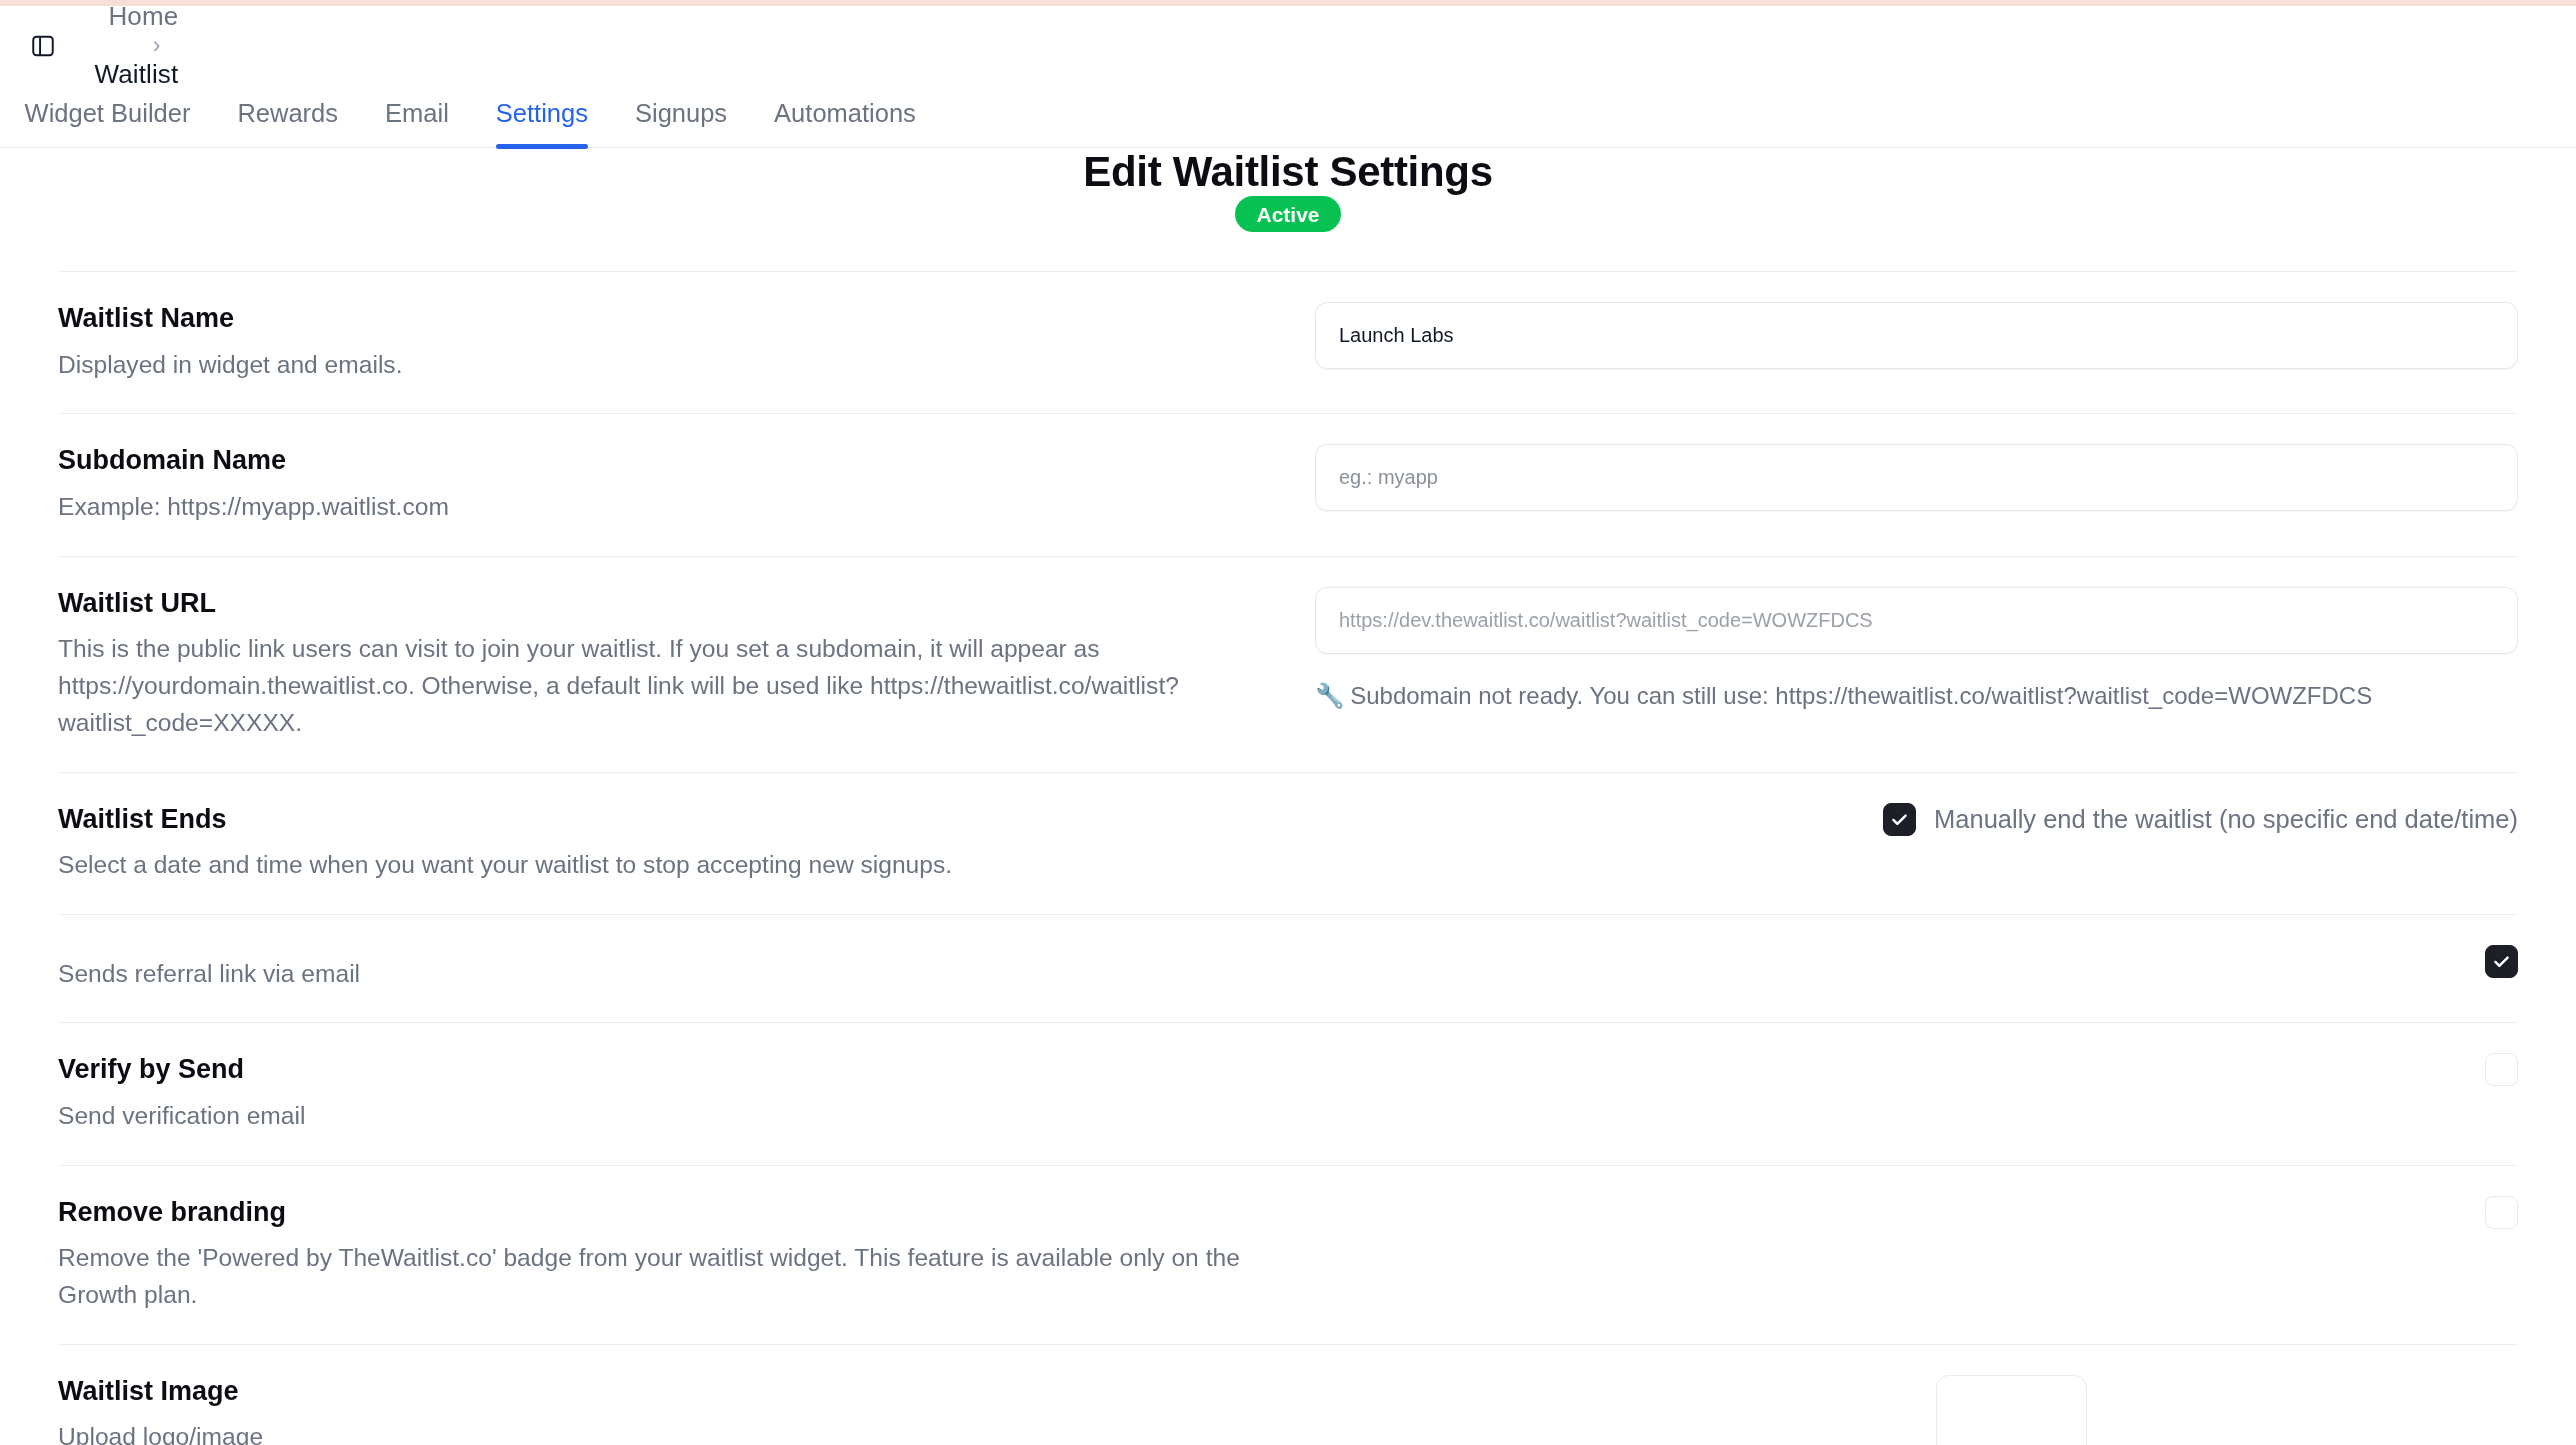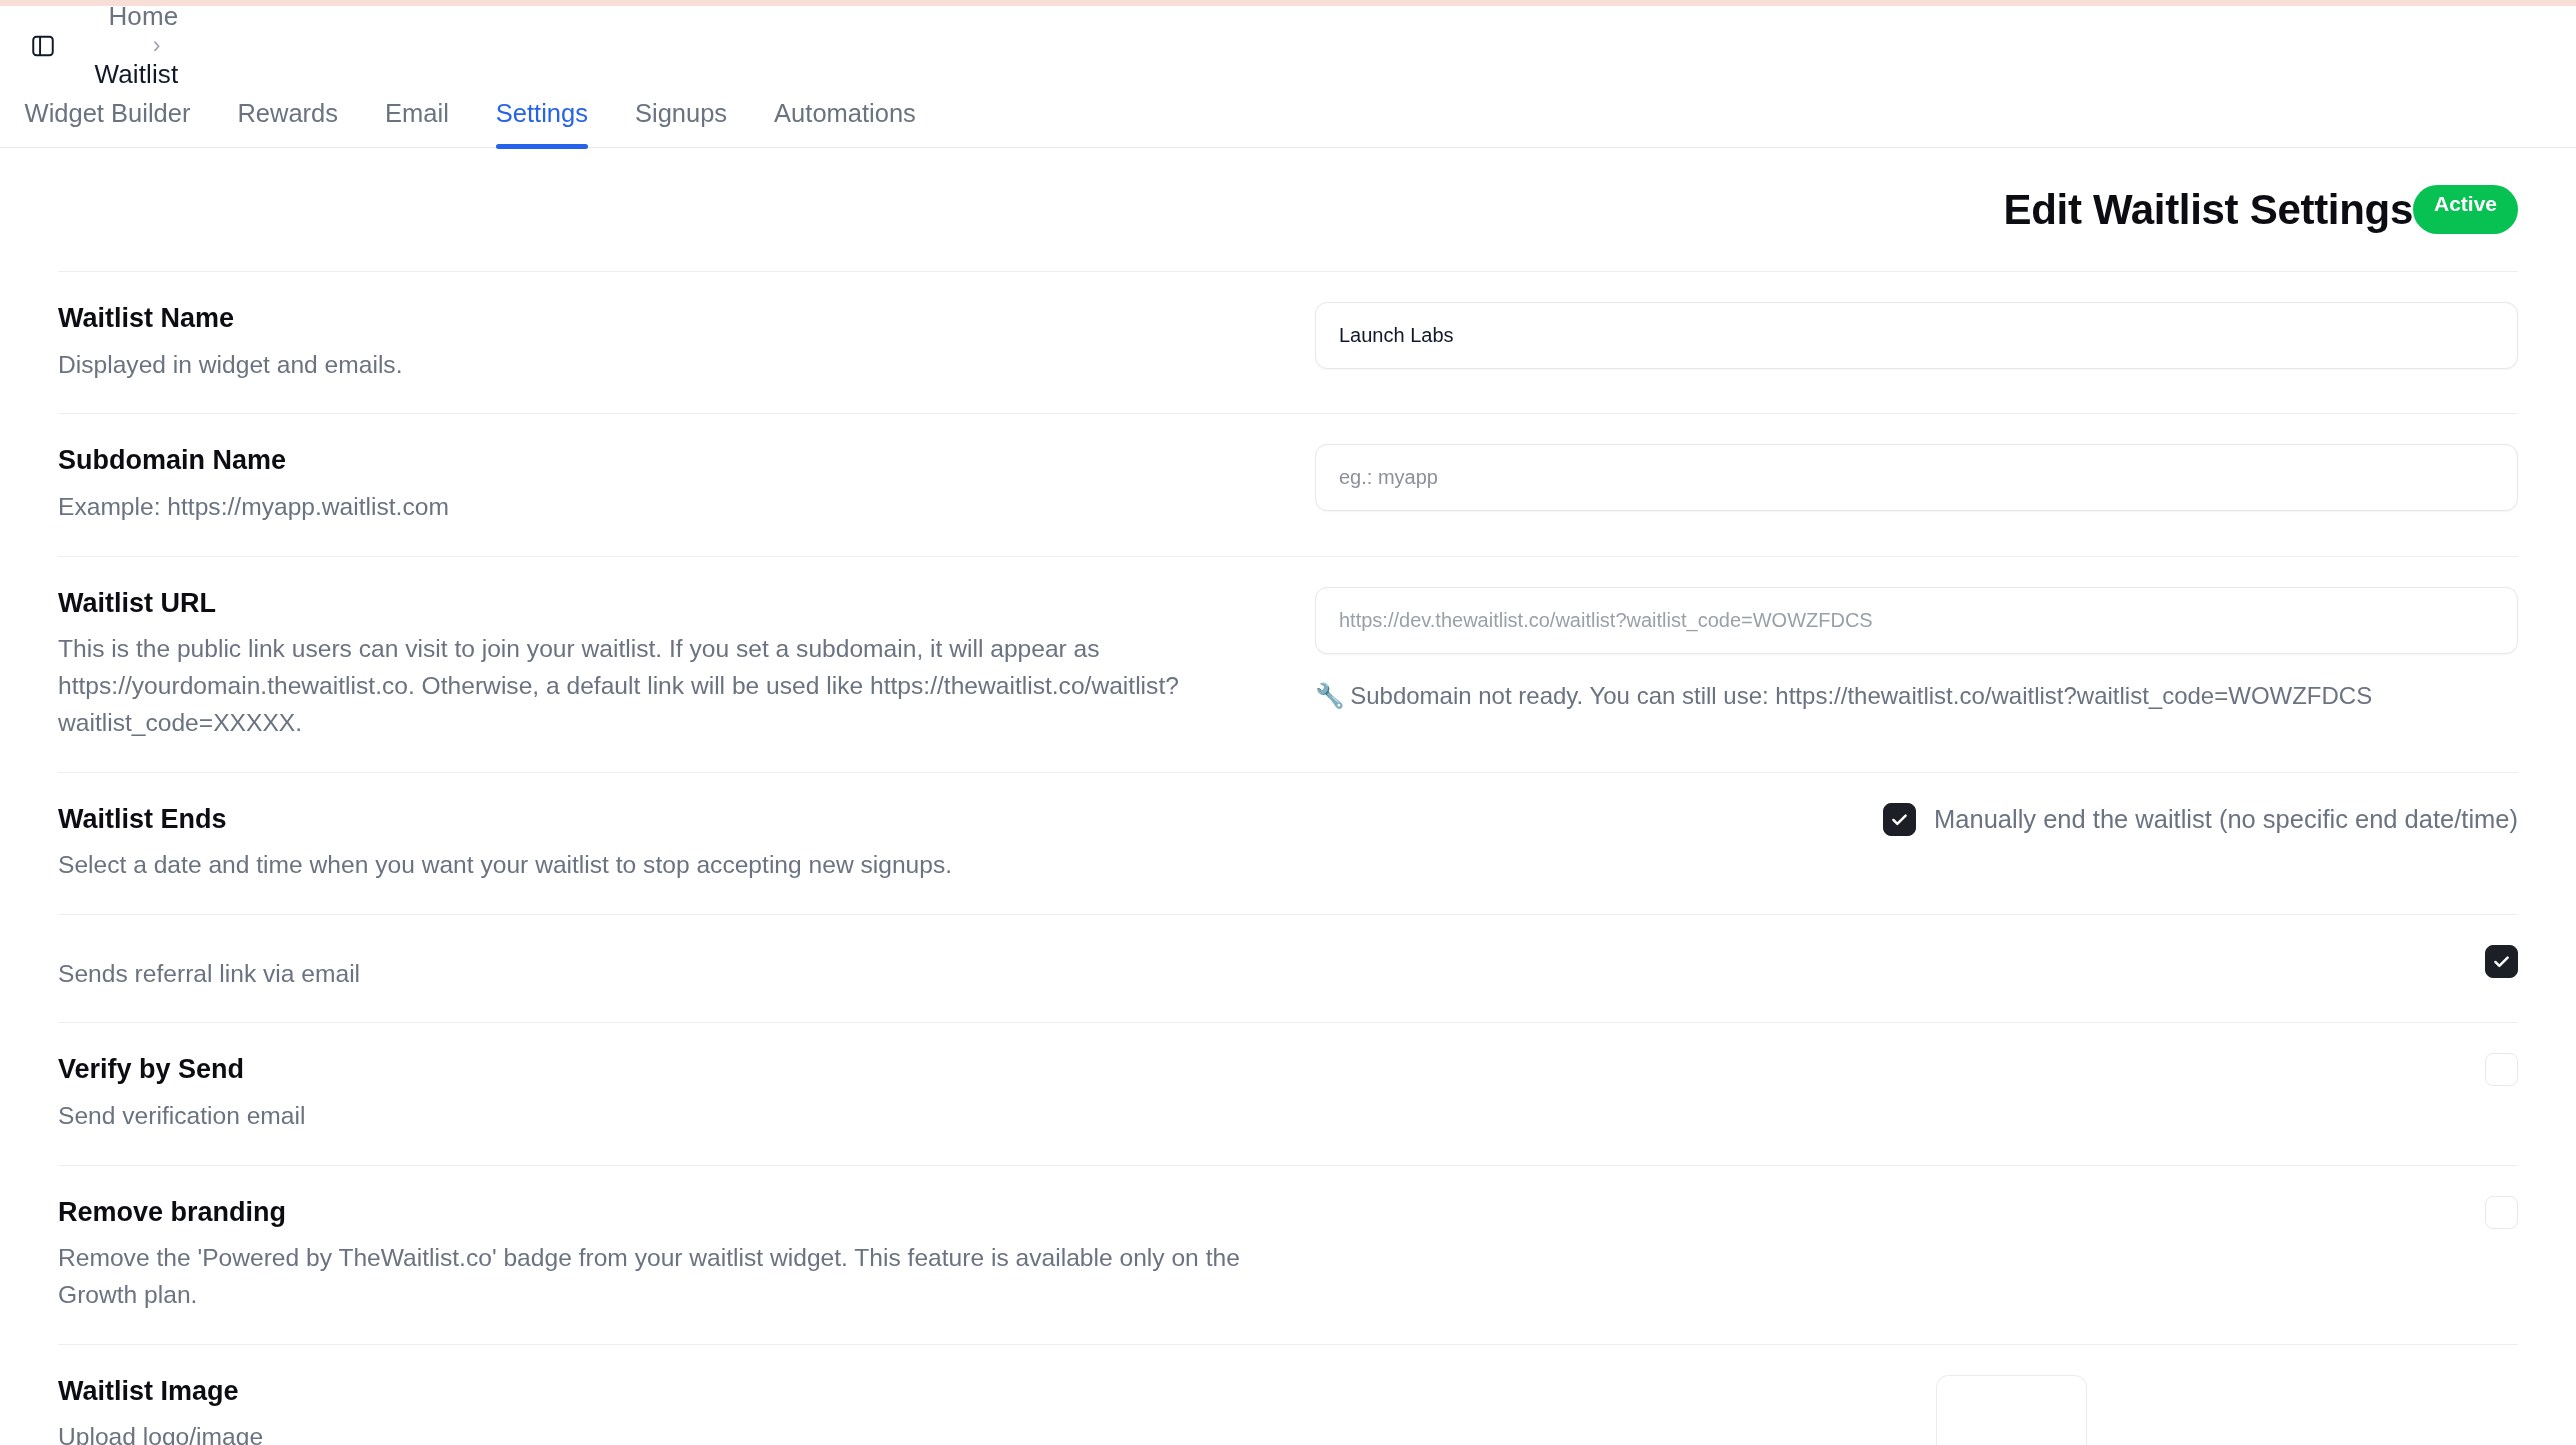--- a/index.html
+++ b/index.html
@@ -85,36 +85,37 @@
     border-radius: 2.6px;
   }
 
   
   .page {
     padding: 0 58px 0 58px;
   }
   .page-head {
     display: flex;
     align-items: center;
-    justify-content: flex-end;
+    justify-content: flex-start;
     height: 123px;
+    flex-direction: column;
   }
   .page-title {
     font-size: 42px;
     font-weight: bold;
     color: #0b0d12;
     letter-spacing: -0.3px;
   }
   .status-badge {
     background: #07c253;
     color: #ffffff;
     font-size: 21px;
     font-weight: bold;
     border-radius: 878px;
-    padding: 8px 21px 20px 21px;
+    padding: 8px 21px 7px 21px;
     line-height: 1;
   }
 
   
   .form { width: 100%; }
   .row {
     display: flex;
     align-items: flex-start;
     border-top: 1.8px solid #eceef1;
     padding: 30px 0 30px 0;

